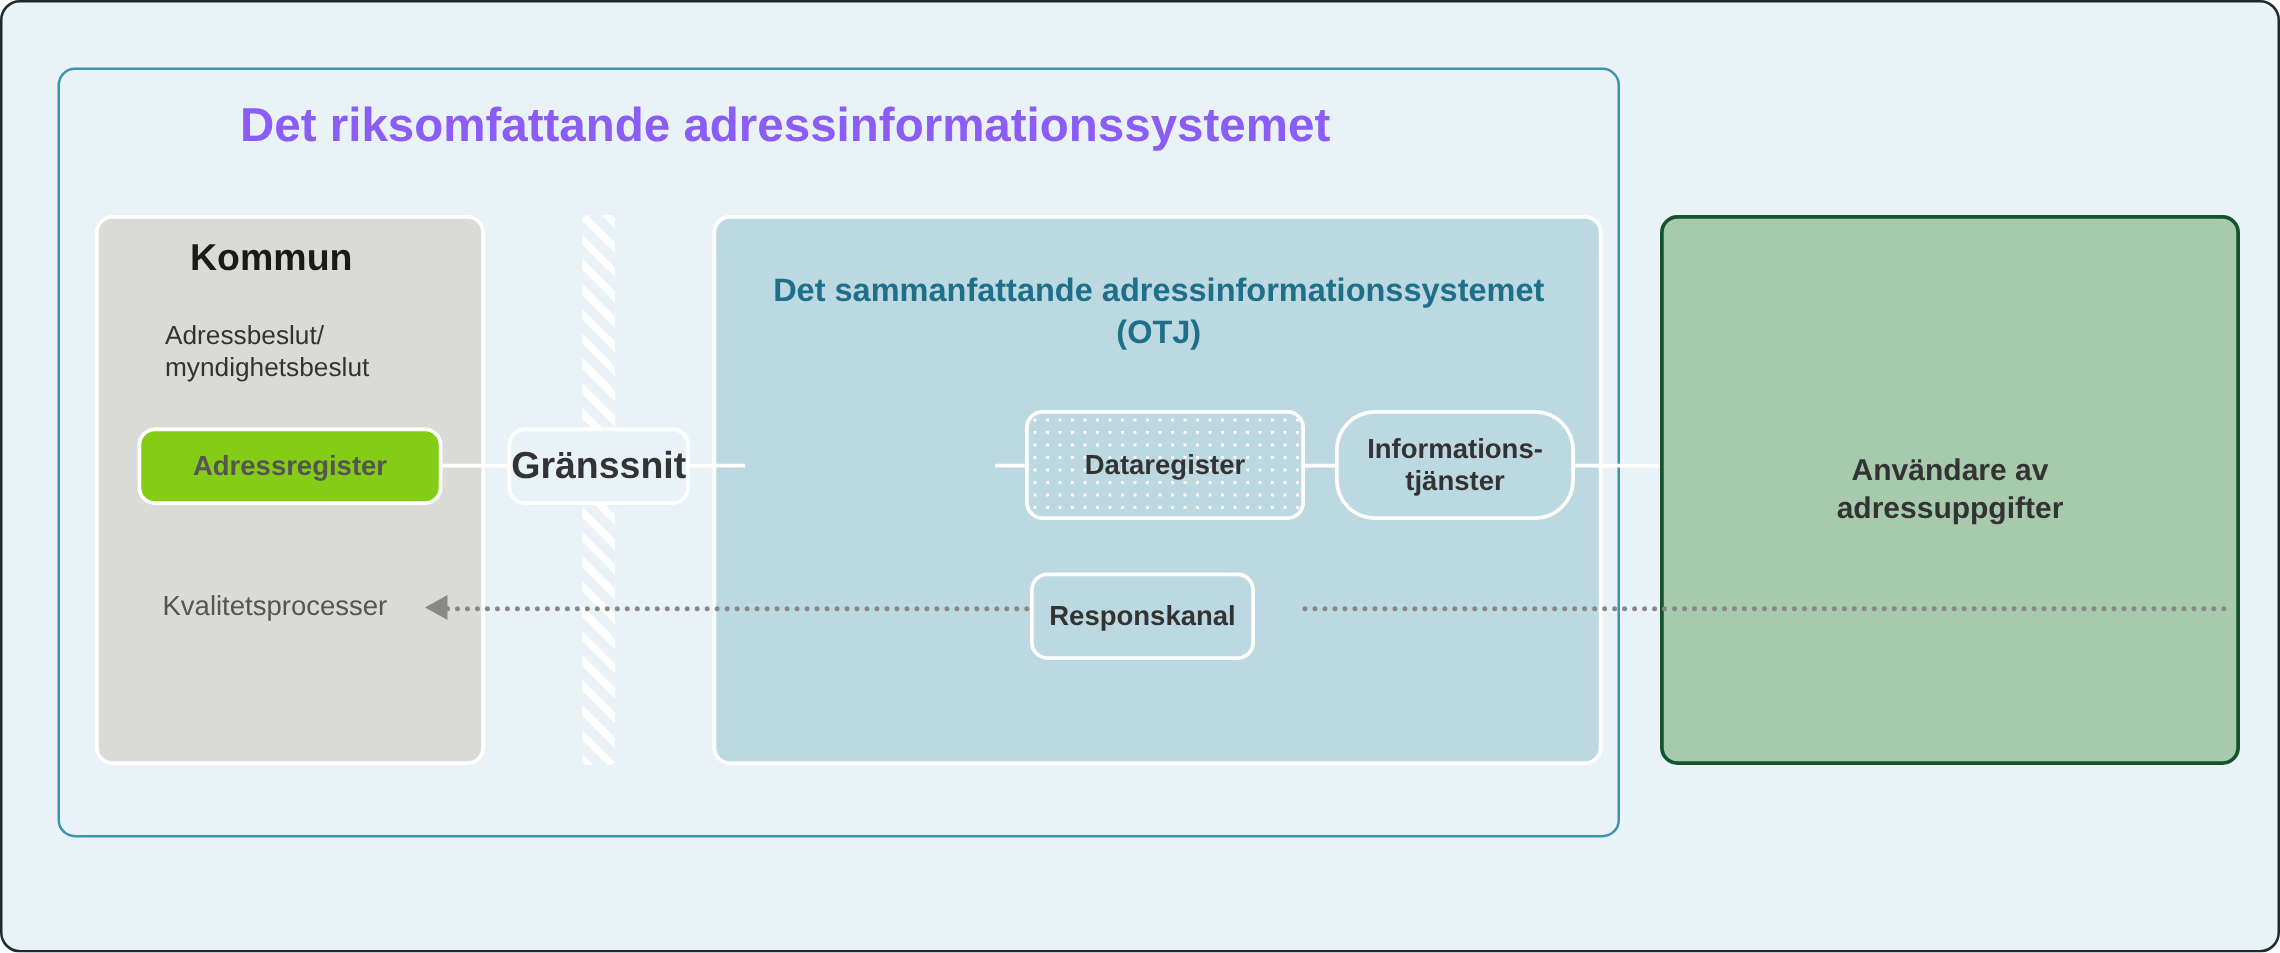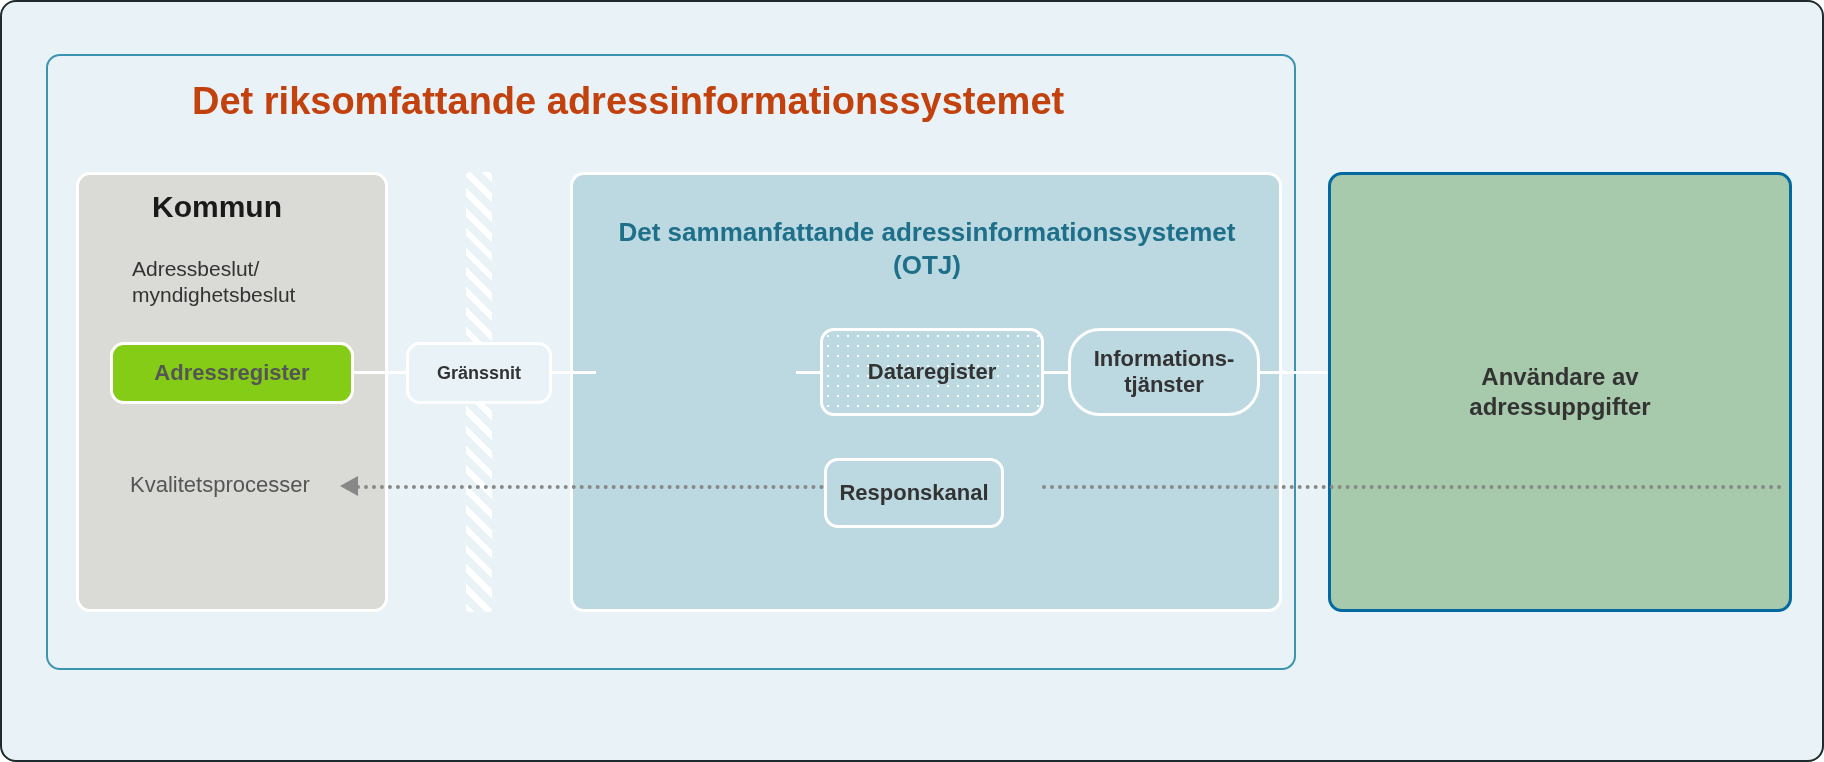--- a/index.html
+++ b/index.html
@@ -31,21 +31,21 @@
     height: 616px;
     border: 2px solid #3a94b0;
     background: transparent;
   }
   .main-title {
     position: absolute;
     left: 190px;
     top: 78px;
     font-size: 38px;
     font-weight: 700;
-    color: #c2410c;
+    color: #8b5cf6;
   }
   
   .kommun-box {
     left: 74px;
     top: 170px;
     width: 312px;
     height: 440px;
     background: #dadad6;
     border: 3px solid #ffffff;
   }
@@ -106,21 +106,21 @@
   .granssnit {
     left: 404px;
     top: 340px;
     width: 146px;
     height: 62px;
     background: #e9f2f7;
     border: 3px solid #ffffff;
     display: flex;
     align-items: center;
     justify-content: center;
-    font-size: 18px;
+    font-size: 30px;
     font-weight: 700;
     color: #333;
   }
   
   .otj-box {
     left: 568px;
     top: 170px;
     width: 712px;
     height: 440px;
     background: #bcd8e0;
@@ -181,21 +181,21 @@
     height: 70px;
     background: #bcd8e0;
   }
   
   .anvandare {
     left: 1326px;
     top: 170px;
     width: 464px;
     height: 440px;
     background: #a8caac;
-    border: 3px solid #0369a1;
+    border: 3px solid #14532d;
     display: flex;
     align-items: center;
     justify-content: center;
     text-align: center;
     font-size: 24px;
     font-weight: 700;
     color: #333;
     line-height: 1.25;
   }
   

